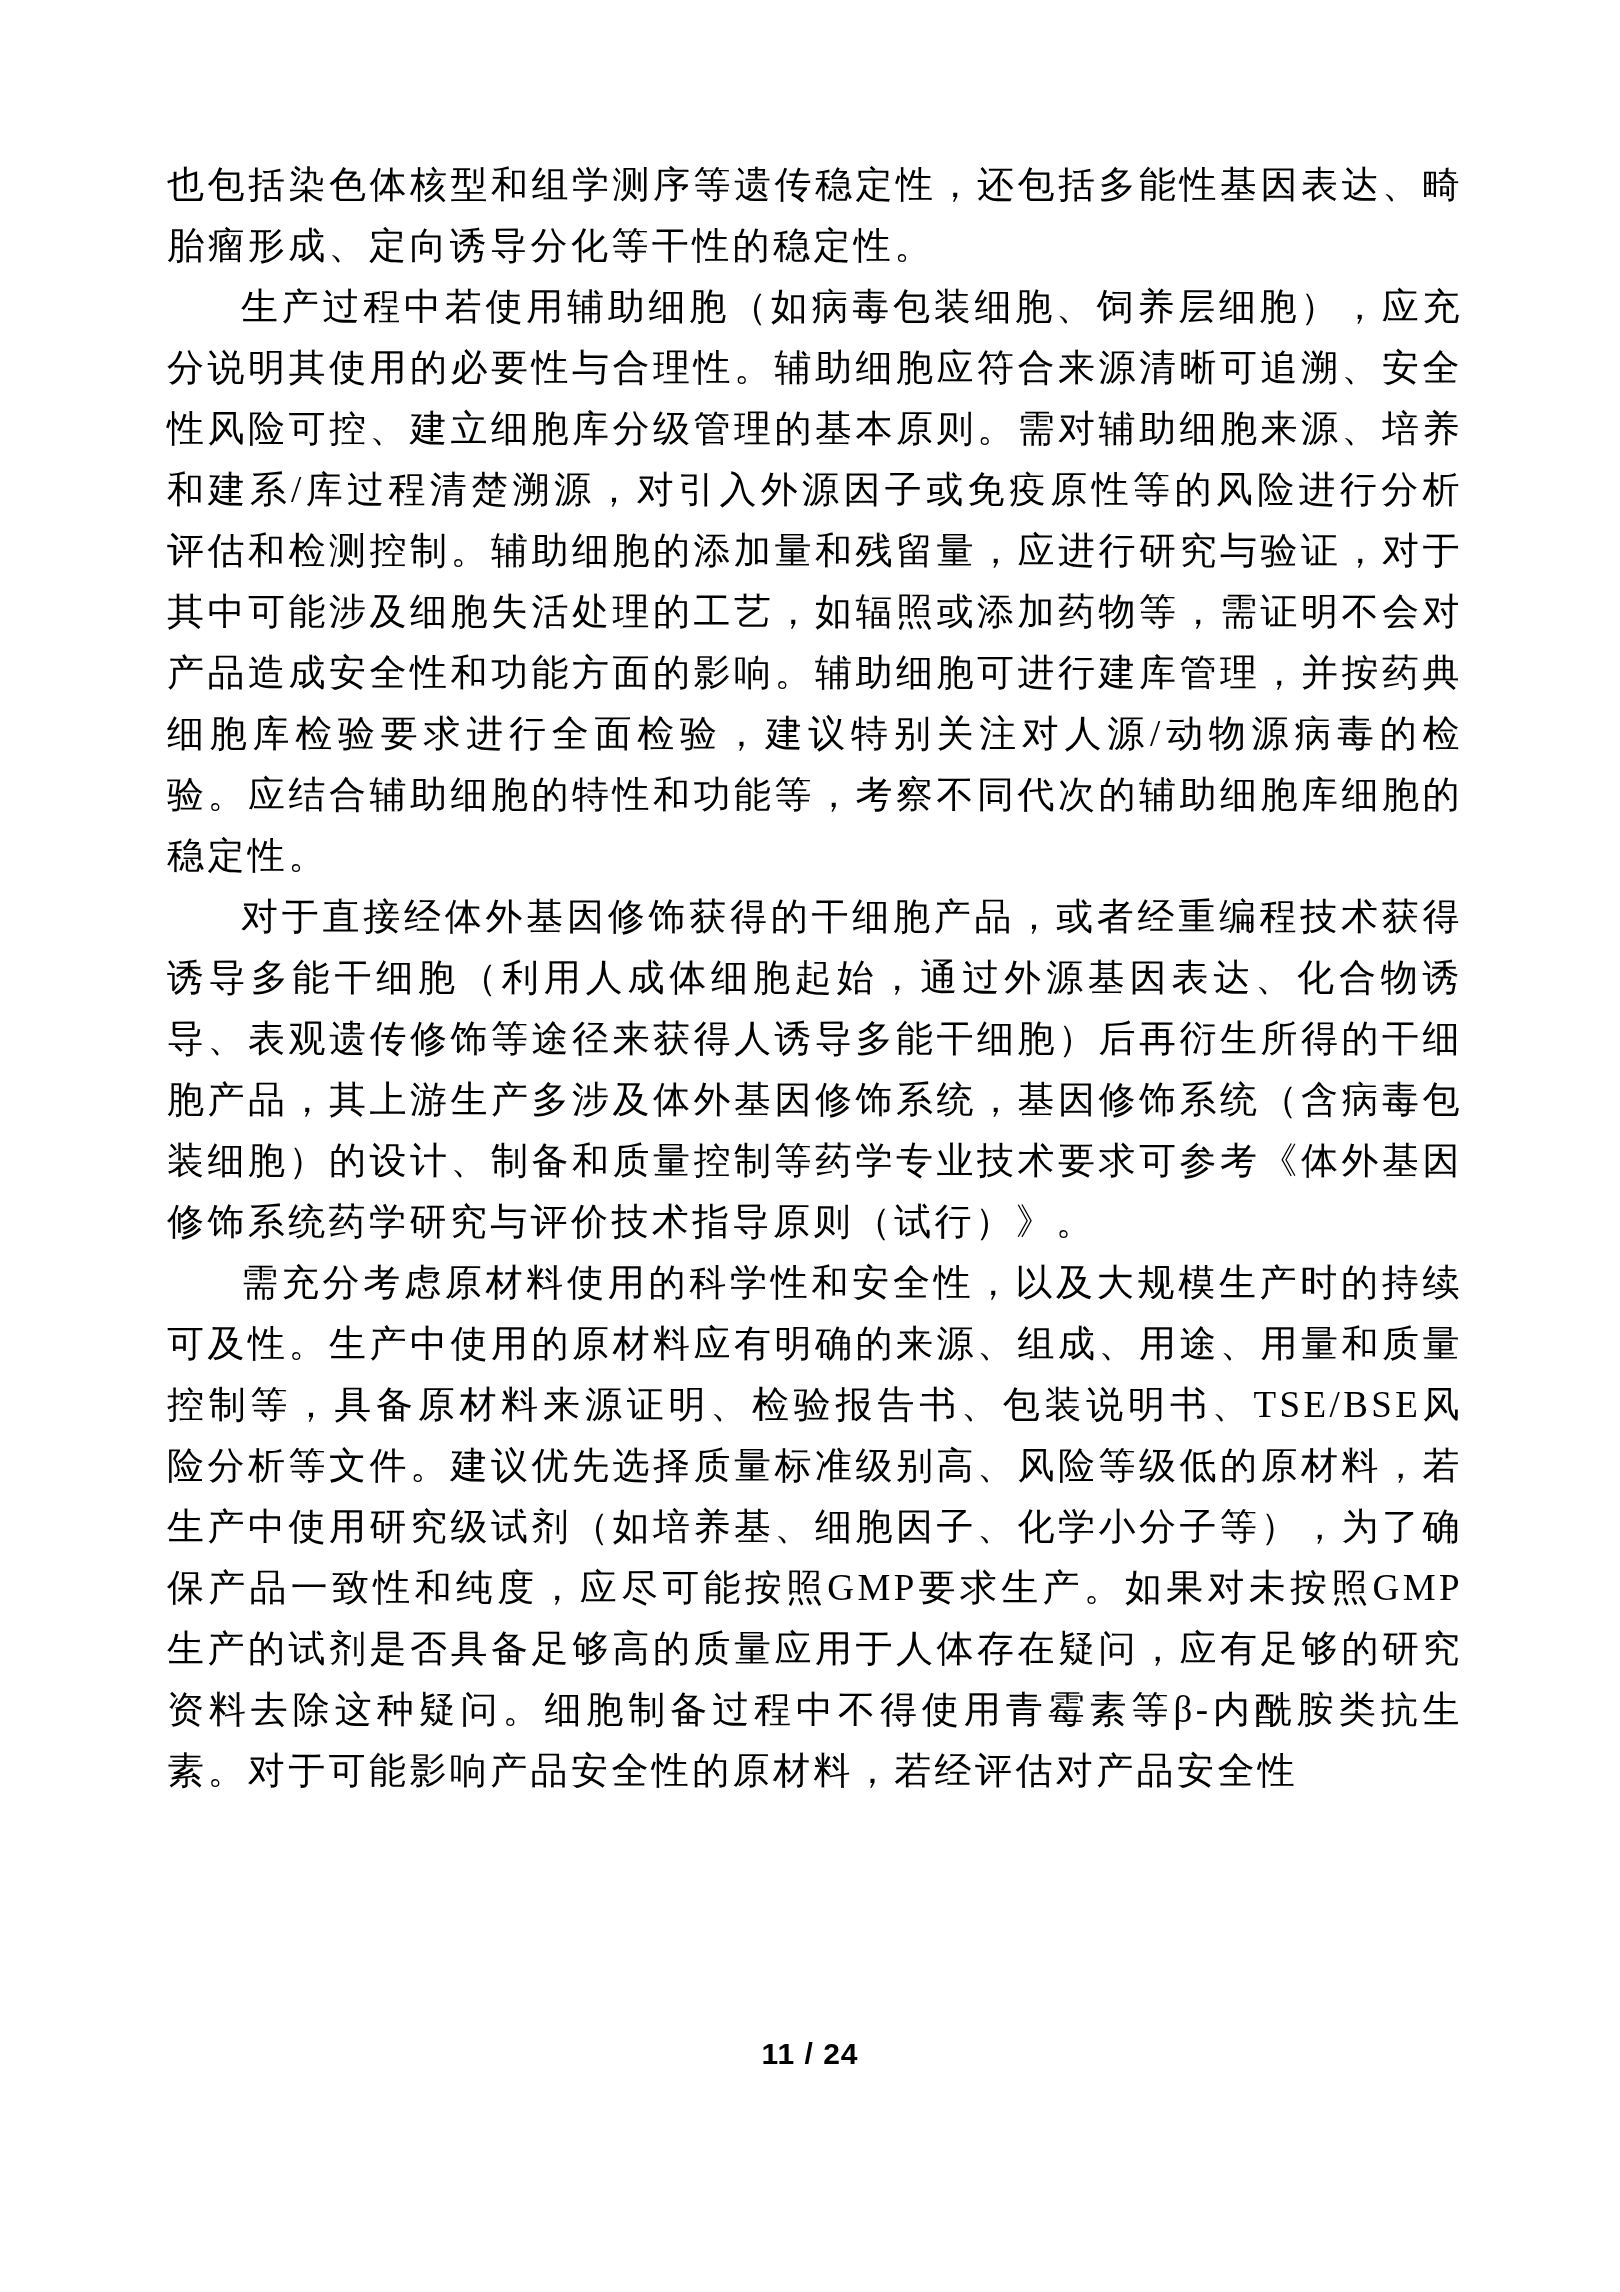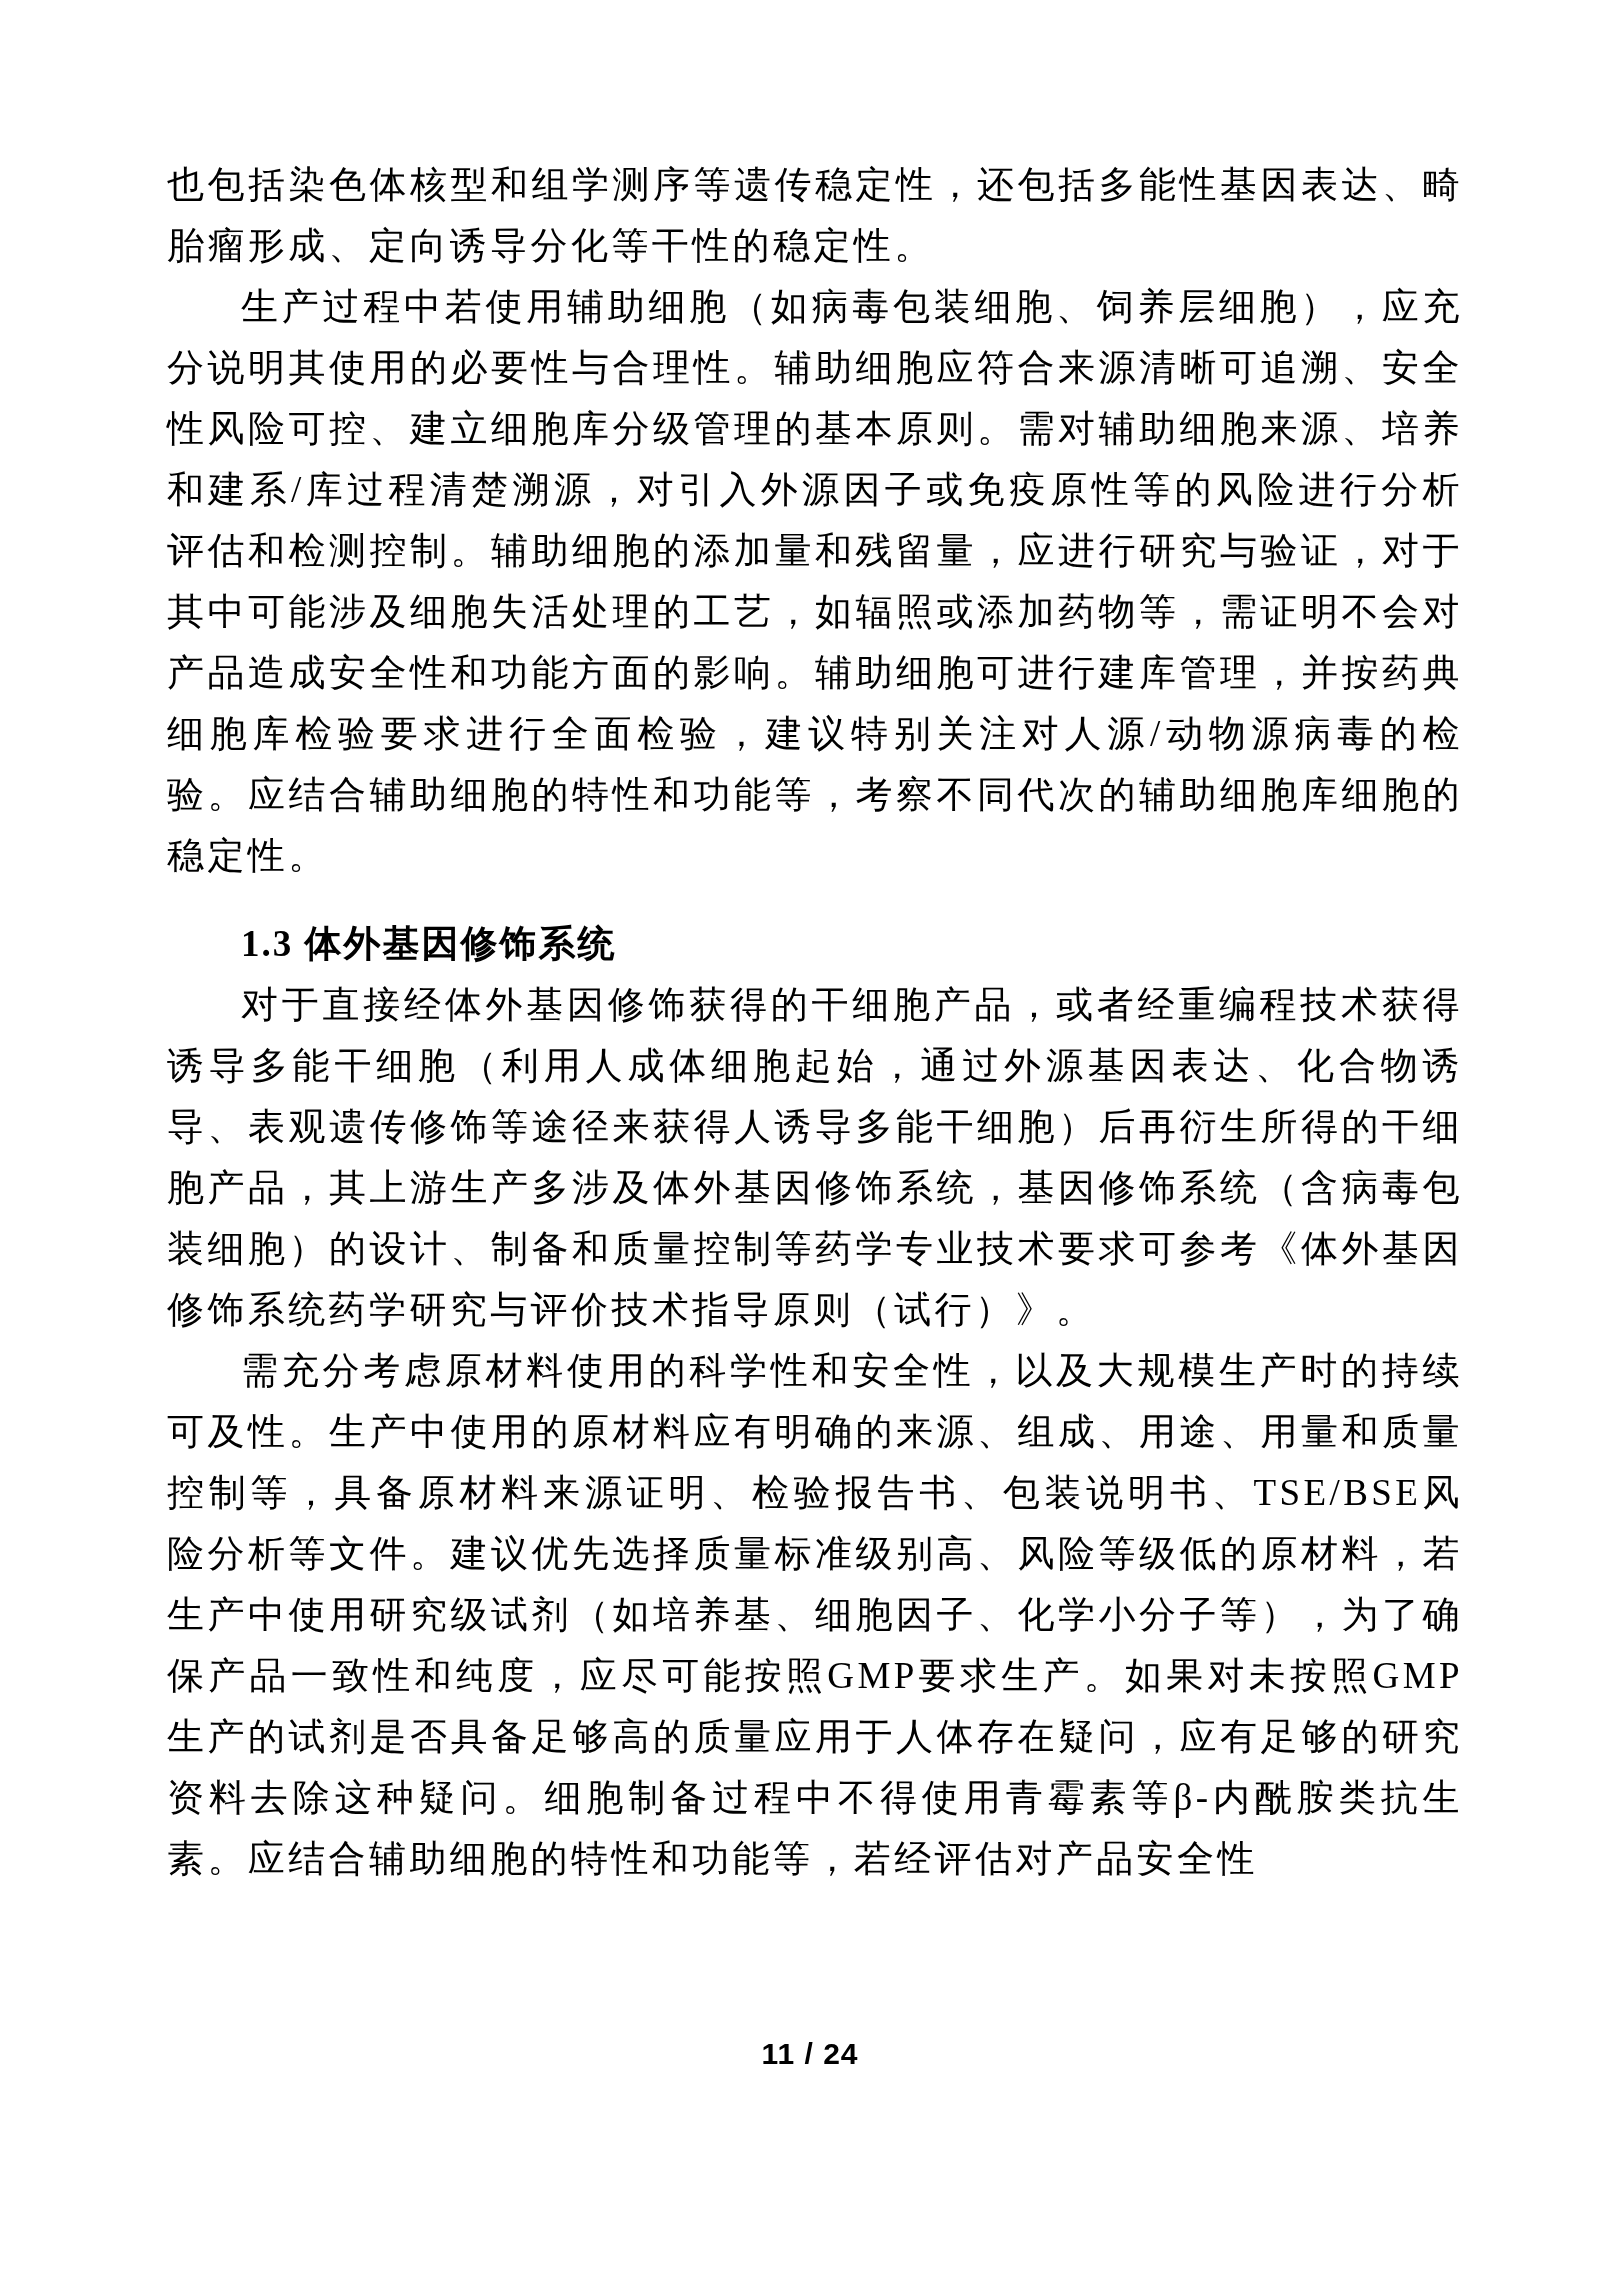--- a/index.html
+++ b/index.html
@@ -59,21 +59,20 @@
     letter-spacing: 1px;
   }
 </style>
 </head>
 <body>
 
 <div class="page">
   <main class="content">
     <p class="para no-indent">也包括染色体核型和组学测序等遗传稳定性，还包括多能性基因表达、畸胎瘤形成、定向诱导分化等干性的稳定性。</p>
     <p class="para">生产过程中若使用辅助细胞（如病毒包装细胞、饲养层细胞），应充分说明其使用的必要性与合理性。辅助细胞应符合来源清晰可追溯、安全性风险可控、建立细胞库分级管理的基本原则。需对辅助细胞来源、培养和建系/库过程清楚溯源，对引入外源因子或免疫原性等的风险进行分析评估和检测控制。辅助细胞的添加量和残留量，应进行研究与验证，对于其中可能涉及细胞失活处理的工艺，如辐照或添加药物等，需证明不会对产品造成安全性和功能方面的影响。辅助细胞可进行建库管理，并按药典细胞库检验要求进行全面检验，建议特别关注对人源/动物源病毒的检验。应结合辅助细胞的特性和功能等，考察不同代次的辅助细胞库细胞的稳定性。</p>
-    <h2 class="heading">1.3 体外基因修饰系统</h2>
     <p class="para">对于直接经体外基因修饰获得的干细胞产品，或者经重编程技术获得诱导多能干细胞（利用人成体细胞起始，通过外源基因表达、化合物诱导、表观遗传修饰等途径来获得人诱导多能干细胞）后再衍生所得的干细胞产品，其上游生产多涉及体外基因修饰系统，基因修饰系统（含病毒包装细胞）的设计、制备和质量控制等药学专业技术要求可参考《体外基因修饰系统药学研究与评价技术指导原则（试行）》。</p>
-    <p class="para">需充分考虑原材料使用的科学性和安全性，以及大规模生产时的持续可及性。生产中使用的原材料应有明确的来源、组成、用途、用量和质量控制等，具备原材料来源证明、检验报告书、包装说明书、TSE/BSE风险分析等文件。建议优先选择质量标准级别高、风险等级低的原材料，若生产中使用研究级试剂（如培养基、细胞因子、化学小分子等），为了确保产品一致性和纯度，应尽可能按照GMP要求生产。如果对未按照GMP生产的试剂是否具备足够高的质量应用于人体存在疑问，应有足够的研究资料去除这种疑问。细胞制备过程中不得使用青霉素等β-内酰胺类抗生素。应结合辅助细胞的特性和功能等，若经评估对产品安全性</p>
+    <p class="para">需充分考虑原材料使用的科学性和安全性，以及大规模生产时的持续可及性。生产中使用的原材料应有明确的来源、组成、用途、用量和质量控制等，具备原材料来源证明、检验报告书、包装说明书、TSE/BSE风险分析等文件。建议优先选择质量标准级别高、风险等级低的原材料，若生产中使用研究级试剂（如培养基、细胞因子、化学小分子等），为了确保产品一致性和纯度，应尽可能按照GMP要求生产。如果对未按照GMP生产的试剂是否具备足够高的质量应用于人体存在疑问，应有足够的研究资料去除这种疑问。细胞制备过程中不得使用青霉素等β-内酰胺类抗生素。对于可能影响产品安全性的原材料，若经评估对产品安全性</p>
   </main>
   <footer class="footer">
     <span class="page-number">11 / 24</span>
   </footer>
 </div>
 
 
 </body></html>

